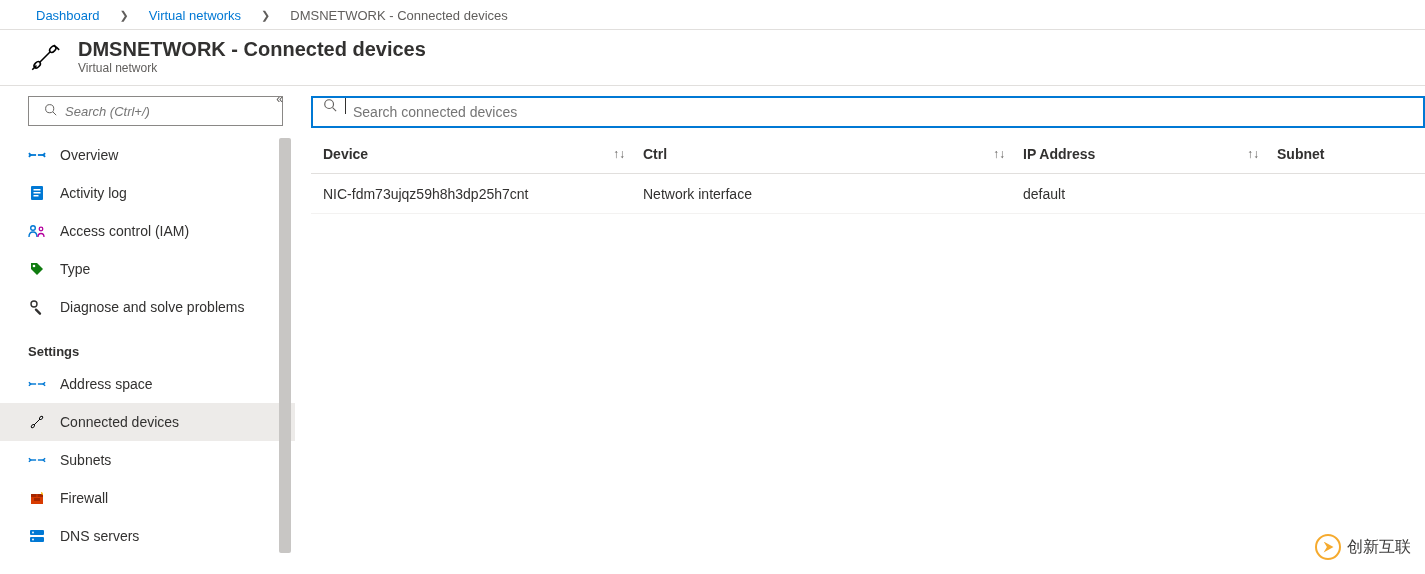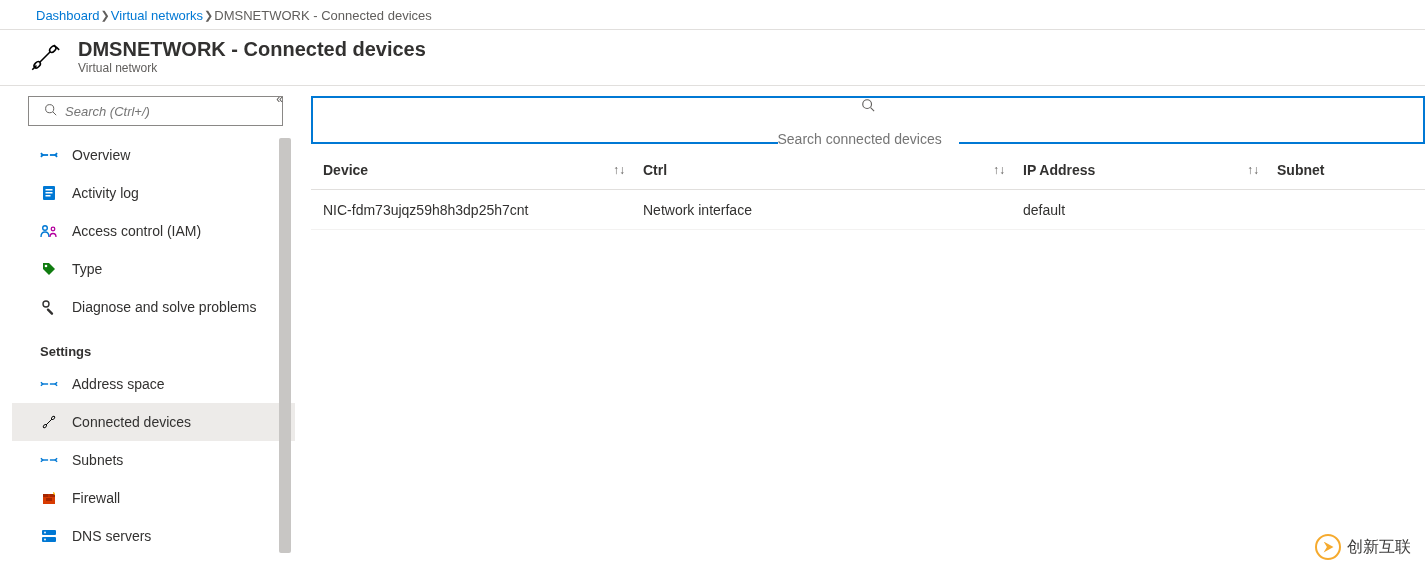--- a/index.html
+++ b/index.html
@@ -9,21 +9,21 @@
     color: #323130;
     background: #ffffff;
     width: 1425px;
     height: 574px;
     overflow: hidden;
   }
   
   .breadcrumb {
     display: flex;
     align-items: center;
-    gap: 1px;
+    gap: 20px;
     padding: 8px 16px 6px 36px;
     border-bottom: 1px solid #e1dfdd;
     height: 30px;
   }
   .breadcrumb a { color: #0078d4; text-decoration: none; cursor: pointer; font-size: 13px; }
   .breadcrumb .crumb-current { color: #605e5c; font-size: 13px; }
   .breadcrumb .chev { color: #605e5c; font-size: 11px; }
 
   
   .header {
@@ -64,21 +64,21 @@
     display: flex;
     align-items: center;
     padding: 0 15px;
     gap: 8px;
   }
   .side-search input {
     border: none; outline: none; flex: 1; font-size: 13px; font-style: italic; color: #605e5c;
   }
   .side-search .mag { color: #605e5c; font-size: 13px; }
 
-  .sidebar-list { position: relative; margin-left: 12px; }
+  .sidebar-list { position: relative; }
   .scroll-thumb { position: absolute; right: 0; top: 0; width: 20px; height: 100%; }
   .scroll-thumb::before {
     content: ""; position: absolute; top: 2px; bottom: 2px; left: 4px; right: 4px;
     background: #c8c6c4; border-radius: 2px;
   }
 
   .nav-item {
     display: flex;
     align-items: center;
     gap: 14px;
@@ -96,28 +96,26 @@
     color: #323130;
   }
 
   
   .content {
     flex: 1;
     padding: 10px 0 0 0;
   }
   .dev-search {
     margin: 0 0 0 16px;
-    height: 48px;
+    height: 32px;
     border: 2px solid #0078d4;
     display: flex;
-    align-items: center;
     padding: 0 10px;
     gap: 8px;
     width: calc(100% - 16px);
-    flex-direction: column;
   }
   .dev-search .mag { color: #605e5c; font-size: 13px; }
   .dev-search input {
     border: none; outline: none; flex: 1; font-size: 14px; color: #605e5c;
     caret-color: #323130;
   }
   .caret-bar {
     display: inline-block; width: 1px; height: 16px; background: #323130; margin-right: -1px;
   }
 

